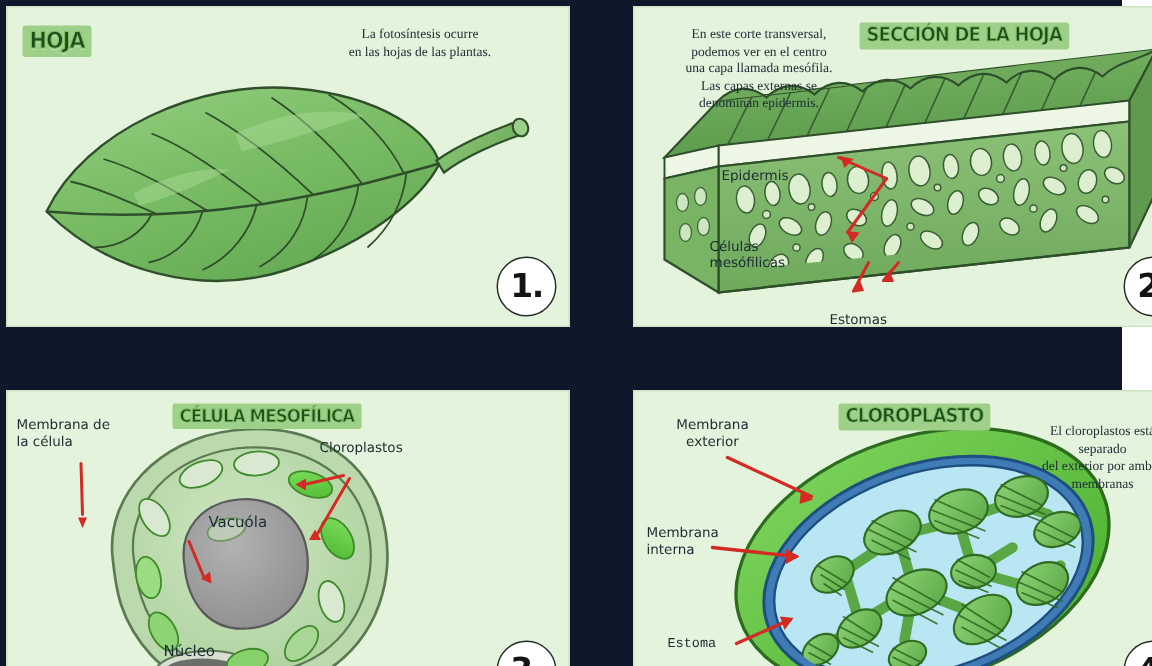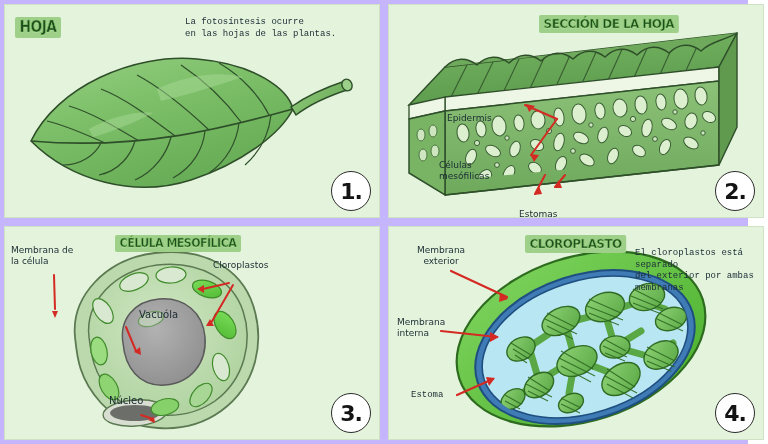--- a/index.html
+++ b/index.html
@@ -6,24 +6,25 @@
   * { box-sizing: border-box; margin: 0; padding: 0; }
   html, body {
     width: 768px; height: 444px;
     background: #ffffff;
     font-family: "Liberation Sans", sans-serif;
     overflow: hidden;
   }
   #sheet {
     position: relative;
     width: 748px; height: 444px;
-    background: #c4b5fd;
+    background: #0f172a;
     display: grid;
     grid-template-columns: 384px 384px;
     grid-template-rows: 222px 222px;
+    gap: 34px;
   }
   .panel {
     position: relative;
     width: 384px; height: 222px;
     padding: 4px;
     overflow: hidden;
   }
   .panel-inner {
     position: relative;
     width: 100%; height: 100%;
@@ -45,24 +46,25 @@
     -webkit-text-stroke: 0.7px #7fc068;
     text-shadow: 0 1px 0 #b9e0a6;
     white-space: nowrap;
     transform: scaleX(0.92);
     transform-origin: left center;
     z-index: 6;
   }
   
   .para {
     position: absolute;
-    font-family: Liberation Mono, monospace;
+    font-family: Liberation Serif, serif;
     font-size: 9px;
     line-height: 1.28;
     color: #20303a;
+    text-align: center;
     z-index: 6;
     white-space: pre-line;
   }
   
   .label {
     position: absolute;
     font-family: "DejaVu Sans", sans-serif;
     font-size: 9px;
     line-height: 1.2;
     color: #1b2b33;
@@ -295,20 +297,25 @@
         </g>
         <g fill="#d42a24">
           <polygon points="137,99 146,101 140,107"></polygon>
           <polygon points="141,149 150,150 145,157"></polygon>
           <polygon points="145,190 150,181 153,189"></polygon>
           <polygon points="165,183 170,175 173,183"></polygon>
         </g>
       </svg>
 
       <div class="banner" style="left:150px; top:10px; font-size:13px;">SECCIÓN DE LA HOJA</div>
+      <div class="para" style="left:8px; top:12px; width:150px;">En este corte transversal,
+podemos ver en el centro
+una capa llamada mesófila.
+Las capas externas se
+denominan epidermis.</div>
 
       <div class="label" style="left:58px; top:108px;">Epidermis</div>
       <div class="label" style="left:50px; top:155px;">Células
 mesófilicas</div>
       <div class="label" style="left:130px; top:204px;">Estomas</div>
 
       <div class="badge">2.</div>
     </div>
   </div>
 

